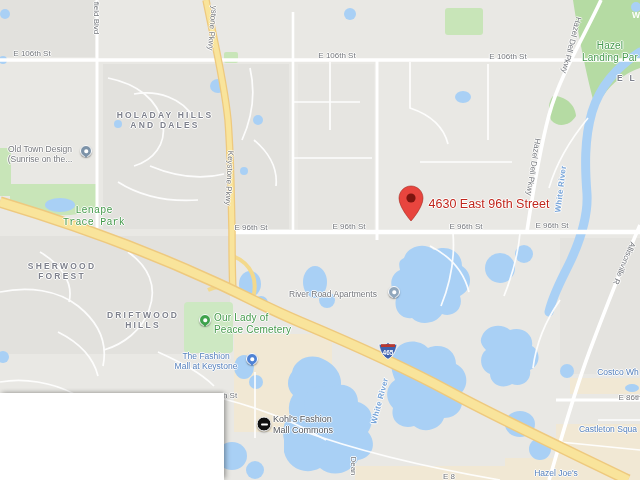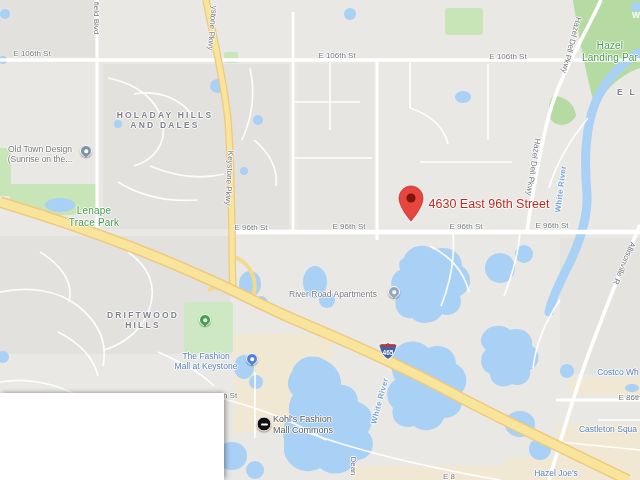--- a/index.html
+++ b/index.html
@@ -177,27 +177,31 @@
       <span class="lbl lbl-street" style="left: 630px; top: 398px; transform: translate(-50%, -50%);">E 86th</span>
       <span class="lbl lbl-street" style="left: 230px; top: 396px; transform: translate(-50%, -50%);">h St</span>
       <span class="lbl lbl-street" style="left: 624px; top: 263px; transform: translate(-50%, -50%) rotate(113deg);">Allisonville R</span>
       <span class="lbl lbl-street" style="left: 353px; top: 466px; transform: translate(-50%, -50%) rotate(90deg);">Dean</span>
       <span class="lbl lbl-street" style="left: 449px; top: 477px; transform: translate(-50%, -50%);">E 8</span>
       <span class="lbl lbl-water" style="left: 561px; top: 189px; transform: translate(-50%, -50%) rotate(-83deg);">White River</span>
       <span class="lbl lbl-water" style="left: 380px; top: 401px; transform: translate(-50%, -50%) rotate(-75deg);">White River</span>
       <span class="lbl lbl-white" style="left: 636px; top: 15px; transform: translate(-50%, -50%);">W</span>
       <span class="lbl lbl-hood" style="left: 165px; top: 120px; transform: translate(-50%, -50%);">HOLADAY HILLS
 AND DALES</span>
+      <span class="lbl lbl-hood" style="left: 62px; top: 271px; transform: translate(-50%, -50%);">SHERWOOD
+FOREST</span>
       <span class="lbl lbl-hood" style="left: 143px; top: 320px; transform: translate(-50%, -50%);">DRIFTWOOD
 HILLS</span>
-      <span class="lbl lbl-hood" style="left: 627px; top: 92px; transform: translate(-50%, -50%);">E L</span>
+      <span class="lbl lbl-hood" style="left: 627px; top: 78px; transform: translate(-50%, -50%);">E L</span>
       <span class="lbl lbl-park" style="left: 610px; top: 52px; transform: translate(-50%, -50%);">Hazel
 Landing Par</span>
-      <span class="lbl lbl-park" style="left: 94px; top: 217px; transform: translate(-50%, -50%);">Lenape
+      <span class="lbl lbl-park" style="left: 94px; top: 217px; transform: translate(-50%, -50%); font-family: Liberation Mono, monospace;">Lenape
 Trace Park</span>
+      <span class="lbl lbl-park" style="left: 214px; top: 324px; text-align: left; transform: translate(0px, -50%);">Our Lady of
+Peace Cemetery</span>
       <span class="lbl lbl-poi-blue" style="left: 206px; top: 361px; transform: translate(-50%, -50%);">The Fashion
 Mall at Keystone</span>
       <span class="lbl lbl-poi-blue" style="left: 618px; top: 372px; transform: translate(-50%, -50%);">Costco Wh</span>
       <span class="lbl lbl-poi-blue" style="left: 608px; top: 429px; transform: translate(-50%, -50%);">Castleton Squa</span>
       <span class="lbl lbl-poi-blue" style="left: 556px; top: 473px; transform: translate(-50%, -50%);">Hazel Joe's</span>
       <span class="lbl lbl-poi-gray" style="left: 333px; top: 294px; transform: translate(-50%, -50%);">River Road Apartments</span>
       <span class="lbl lbl-poi-dark" style="left: 273px; top: 425px; text-align: left; transform: translate(0px, -50%);">Kohl's Fashion
 Mall Commons</span>
       <span class="lbl lbl-poi-gray" style="left: 40px; top: 154px; transform: translate(-50%, -50%);">Old Town Design
 (Sunrise on the...</span>

